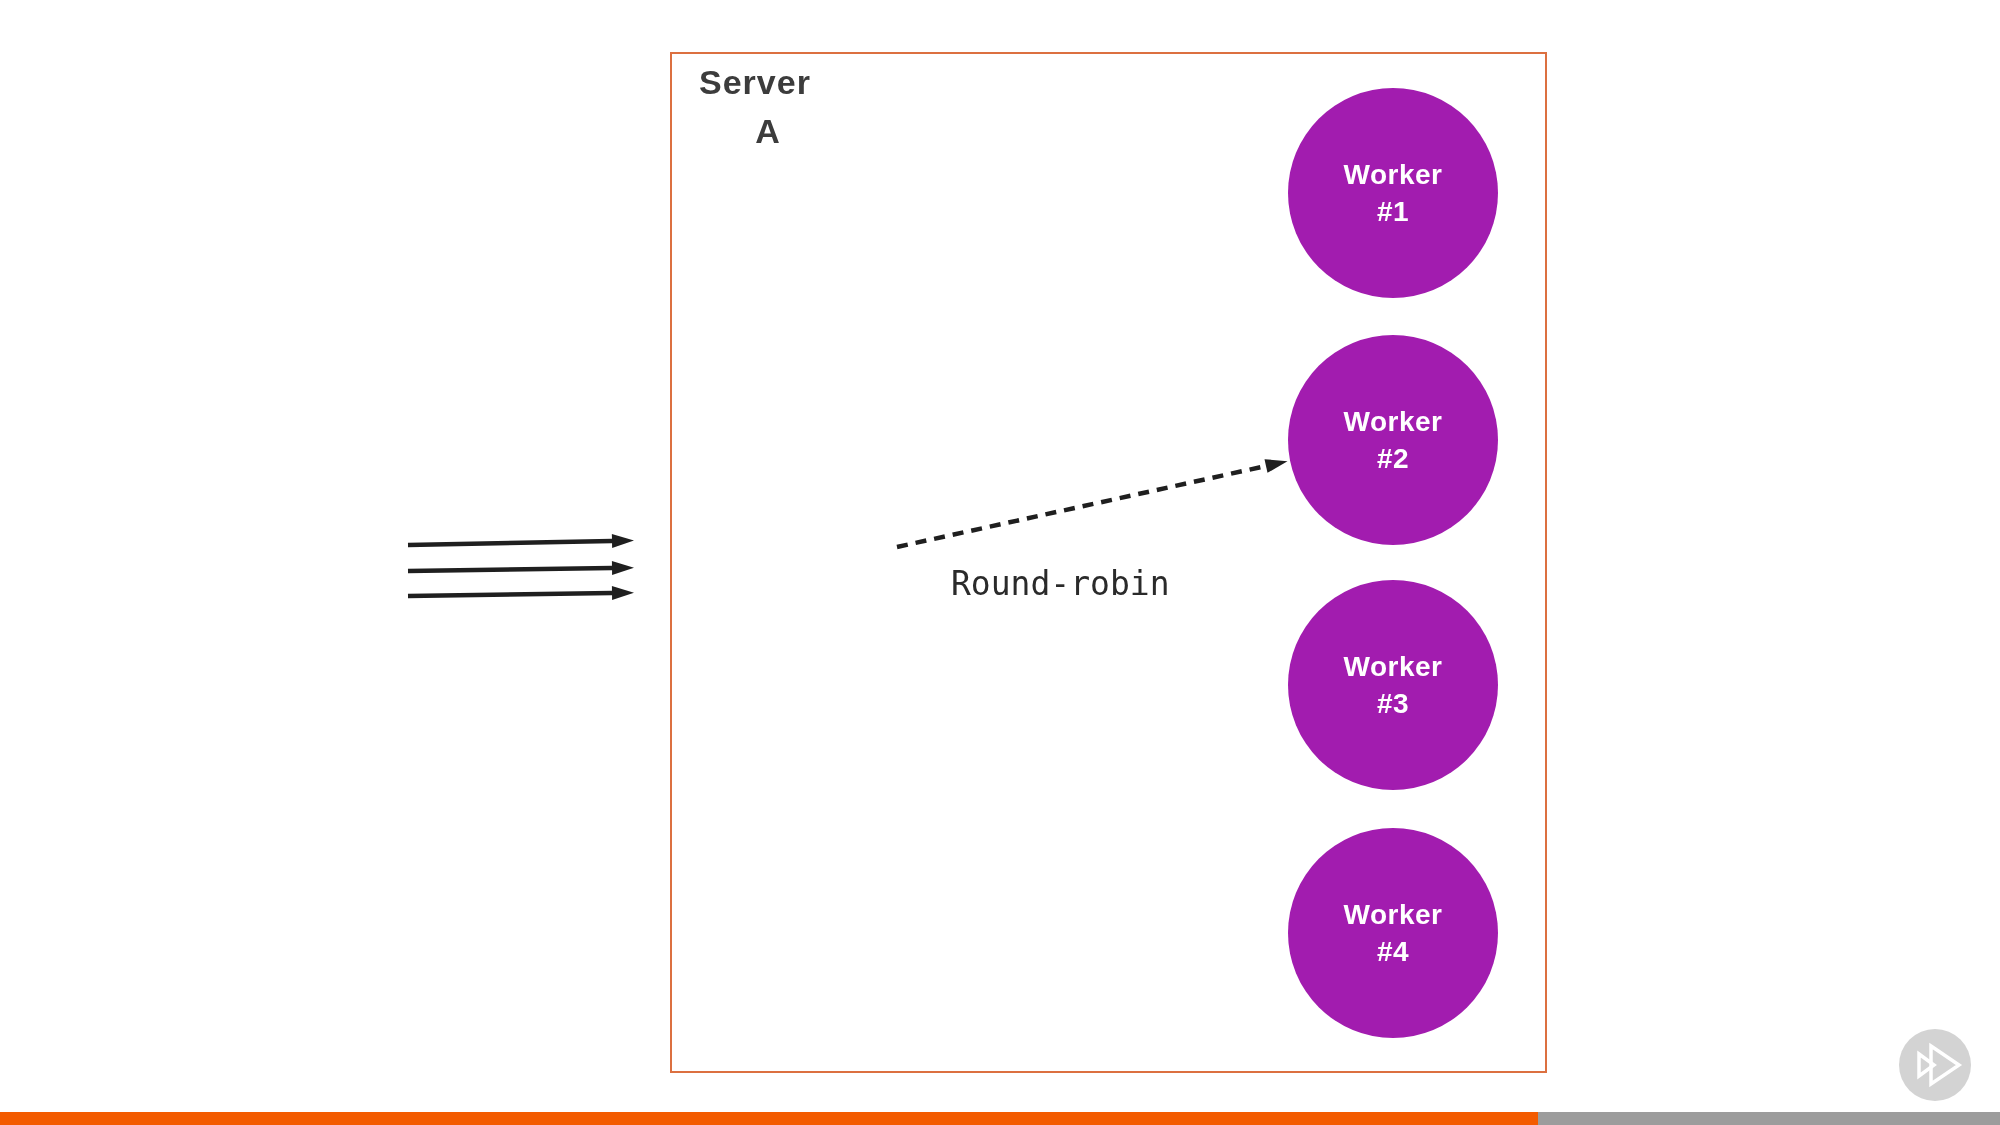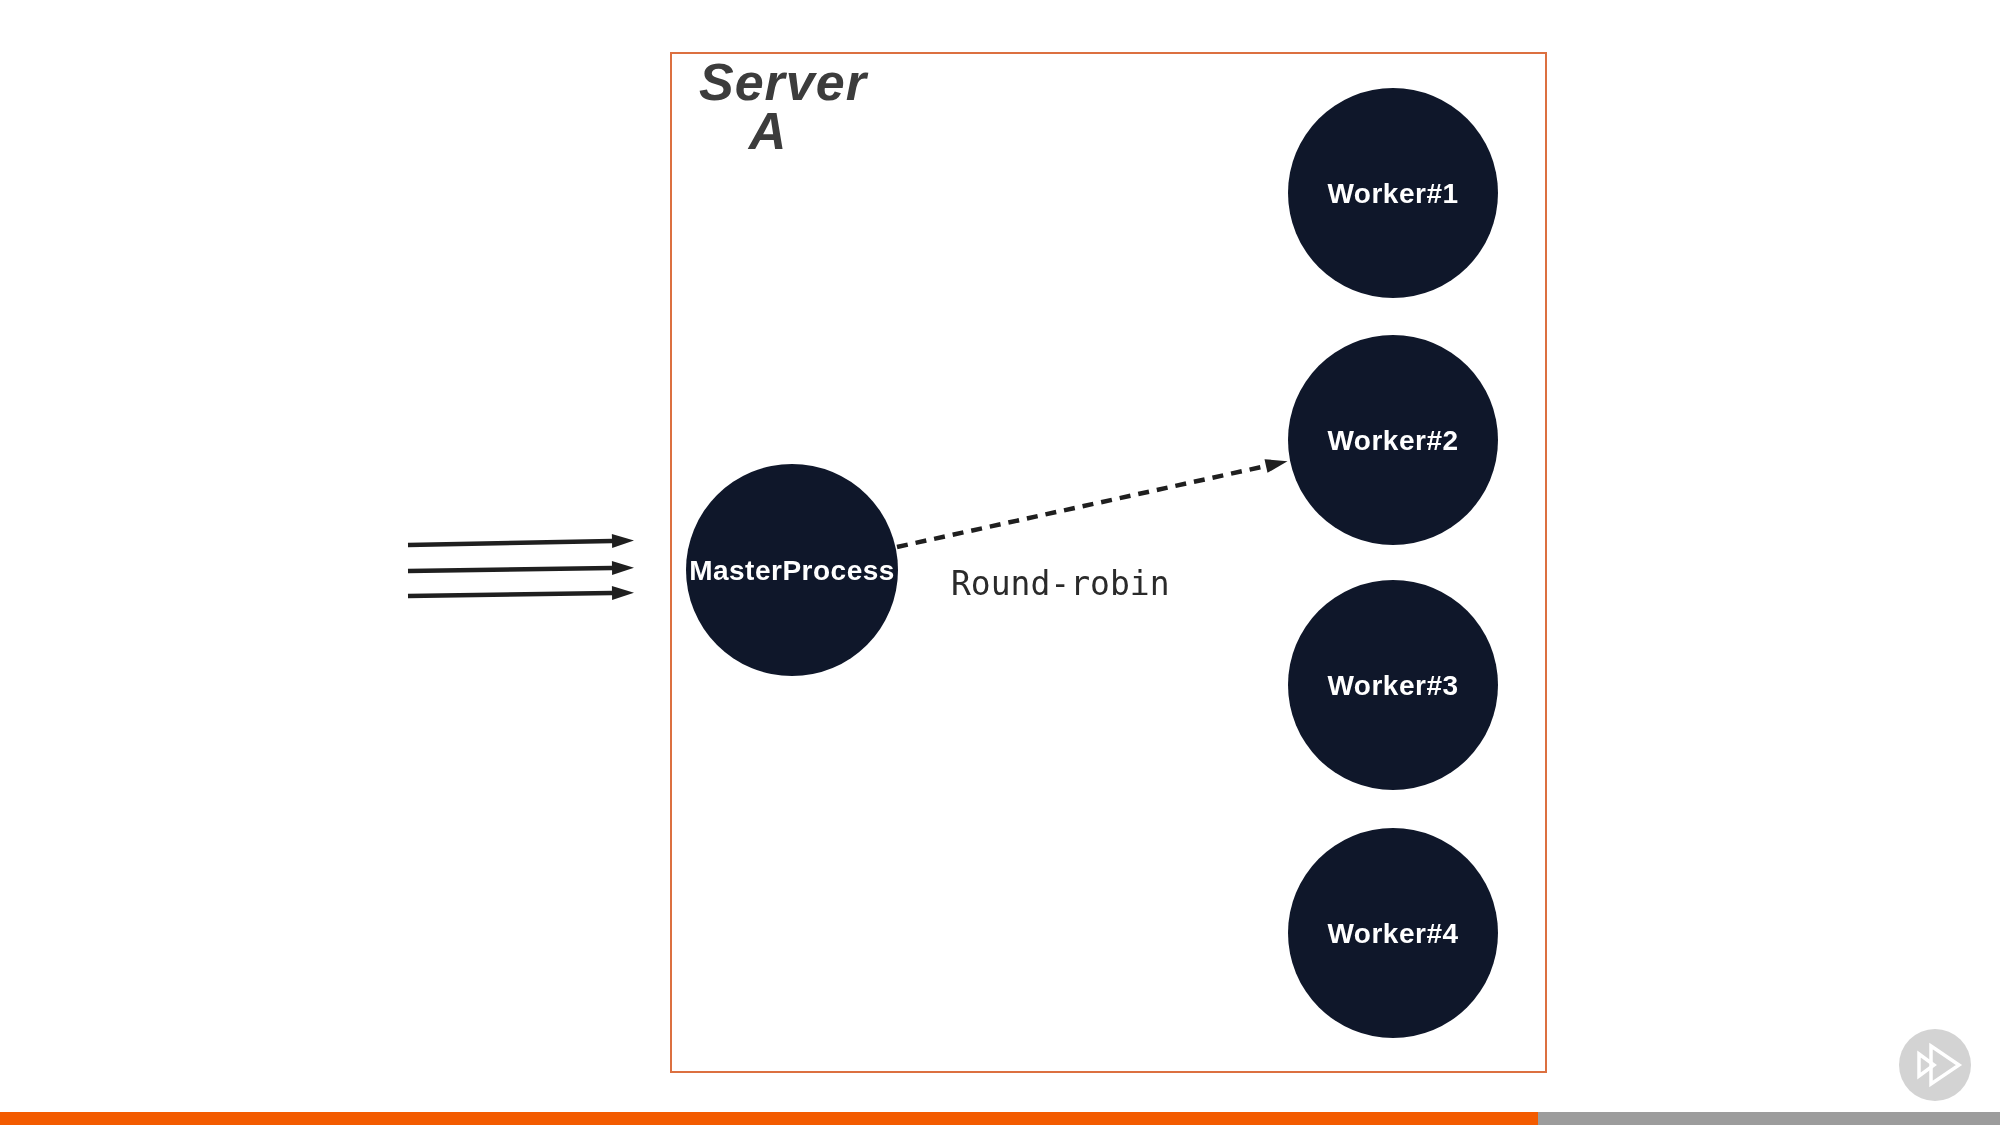--- a/index.html
+++ b/index.html
@@ -14,34 +14,33 @@
     position:absolute;
     left:670px;top:52px;
     width:873px;height:1017px;
     border:2px solid #DC7040;
     background:transparent;
   }
   .server-label{
     position:absolute;
     left:699px;top:58px;
     width:138px;
-    font-size:52px;
+    font-size:34px;
     font-weight:700;
     color:#3C3C3C;
     line-height:49px;
     letter-spacing:1px;
-    font-style:italic;
   }
   .server-label .line2{text-align:center;}
   .node{
     position:absolute;
     border-radius:50%;
-    background:#0f172a;
+    background:#a21caf;
     display:flex;
-    flex-direction:row;
+    flex-direction:column;
     align-items:center;
     justify-content:center;
     color:#ffffff;
     font-weight:700;
     font-size:28px;
     line-height:37px;
     letter-spacing:0.5px;
     text-align:center;
   }
   .master{left:686px;top:464px;width:212px;height:212px;}
@@ -100,24 +99,20 @@
     </g>
     <line x1="897" y1="547" x2="1266" y2="466" stroke="#1F1F1F" stroke-width="4.5" stroke-dasharray="11 8" marker-end="url(#ah)"></line>
   </svg>
 
   <div class="server-box"></div>
   <div class="server-label">
     <div class="line1">Server</div>
     <div class="line2">A</div>
   </div>
 
-  <div class="node master">
-    <span>Master</span>
-    <span>Process</span>
-  </div>
 
   <div class="node worker worker-1">
     <span>Worker</span>
     <span>#1</span>
   </div>
   <div class="node worker worker-2">
     <span>Worker</span>
     <span>#2</span>
   </div>
   <div class="node worker worker-3">

